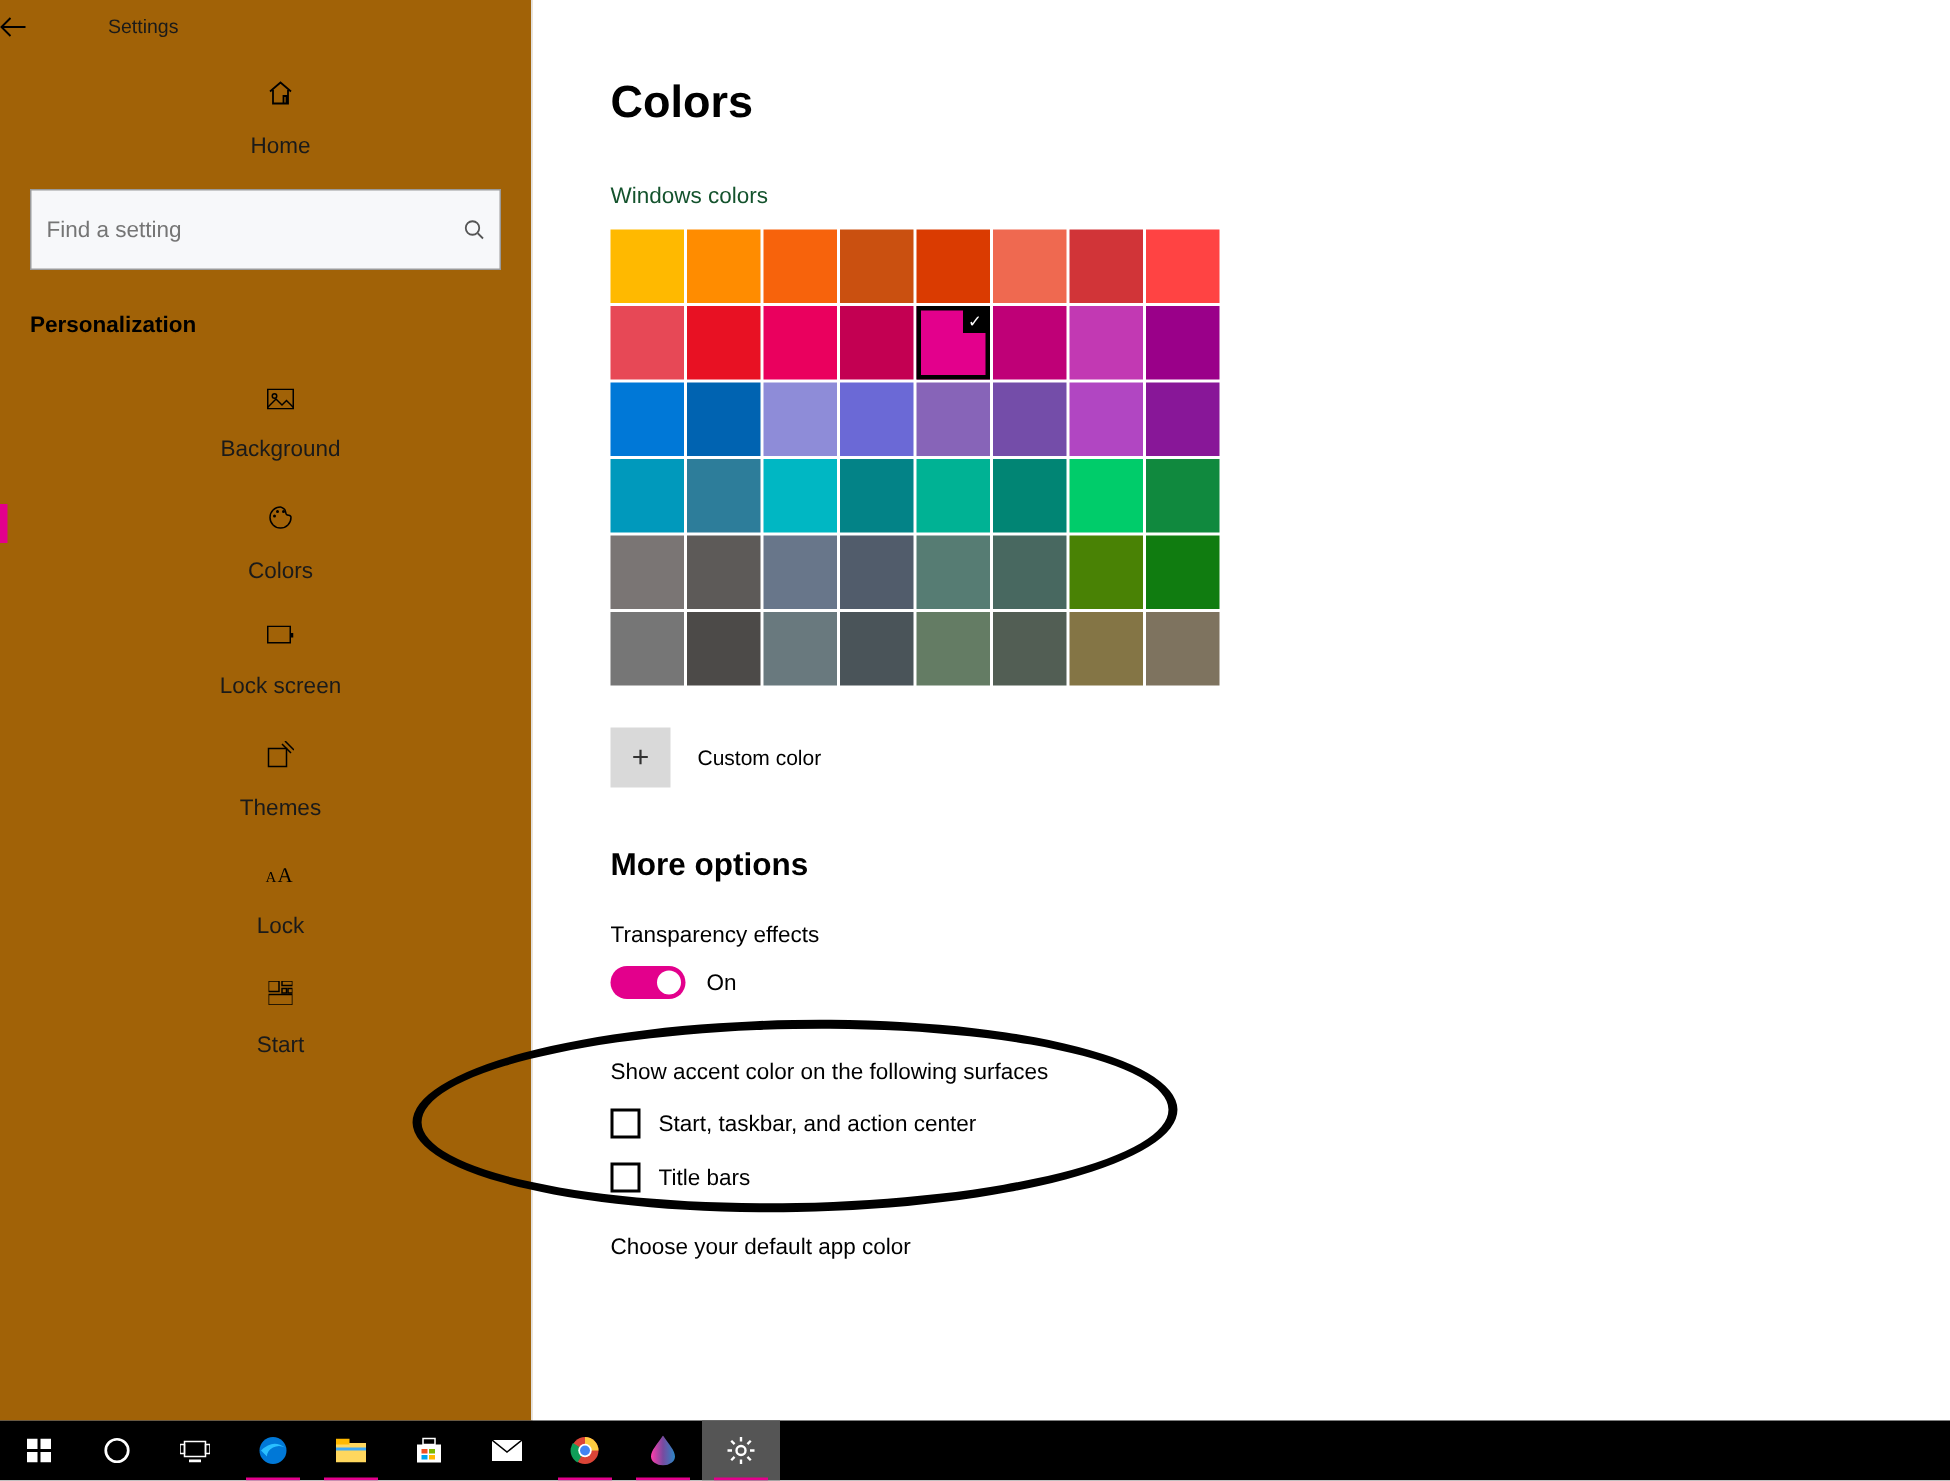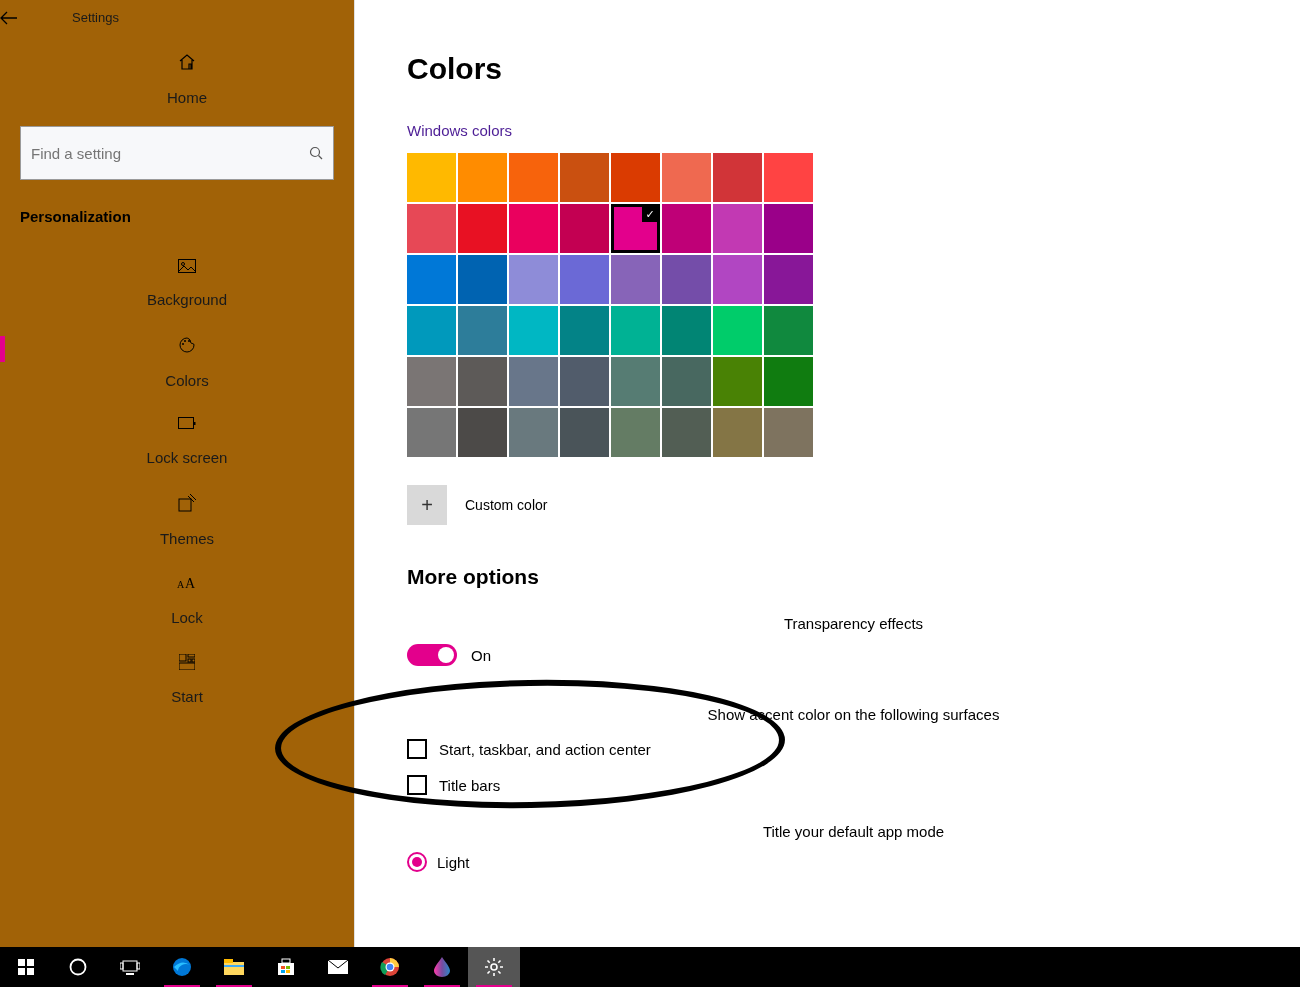--- a/index.html
+++ b/index.html
@@ -110,21 +110,21 @@
     background: #fff;
   }
   .page-h1 {
     font-size: 30px;
     font-weight: 600;
     margin-bottom: 36px;
   }
   .subh {
     font-size: 15px;
     margin-bottom: 14px;
-    color: #4c1d95;
+    color: #14532d;
   }
   .swatch-grid {
     display: grid;
     grid-template-columns: repeat(8, 49px);
     grid-auto-rows: 49px;
     gap: 2px;
     margin-bottom: 28px;
   }
   .swatch {
     width: 49px;
@@ -169,21 +169,20 @@
     color: #333;
   }
   .more-h2 {
     font-size: 21px;
     font-weight: 600;
     margin-bottom: 26px;
   }
   .opt-label {
     font-size: 15px;
     margin-bottom: 12px;
-    text-align: center;
   }
   .toggle-row {
     display: flex;
     align-items: center;
     gap: 14px;
     margin-bottom: 40px;
   }
   .toggle {
     width: 50px;
     height: 22px;
@@ -464,25 +463,21 @@
 
     <div class="chkrow">
       <div class="chkbox"></div>
       <span>Start, taskbar, and action center</span>
     </div>
     <div class="chkrow">
       <div class="chkbox"></div>
       <span>Title bars</span>
     </div>
 
-    <div class="opt-label" style="margin-top:28px">Title your default app mode</div>
-    <div class="radio-row">
-      <div class="radio sel"></div>
-      <span>Light</span>
-    </div>
+    <div class="opt-label" style="margin-top:28px">Choose your default app color</div>
   </div>
 
   <div class="annot-ellipse"></div>
 </div>
 
 <div class="taskbar" id="taskbar">
     <div class="tb-item">
       <span>
         <svg width="16" height="16" viewBox="0 0 16 16">
           <rect x="0" y="0" width="7" height="7" fill="#fff"></rect>

